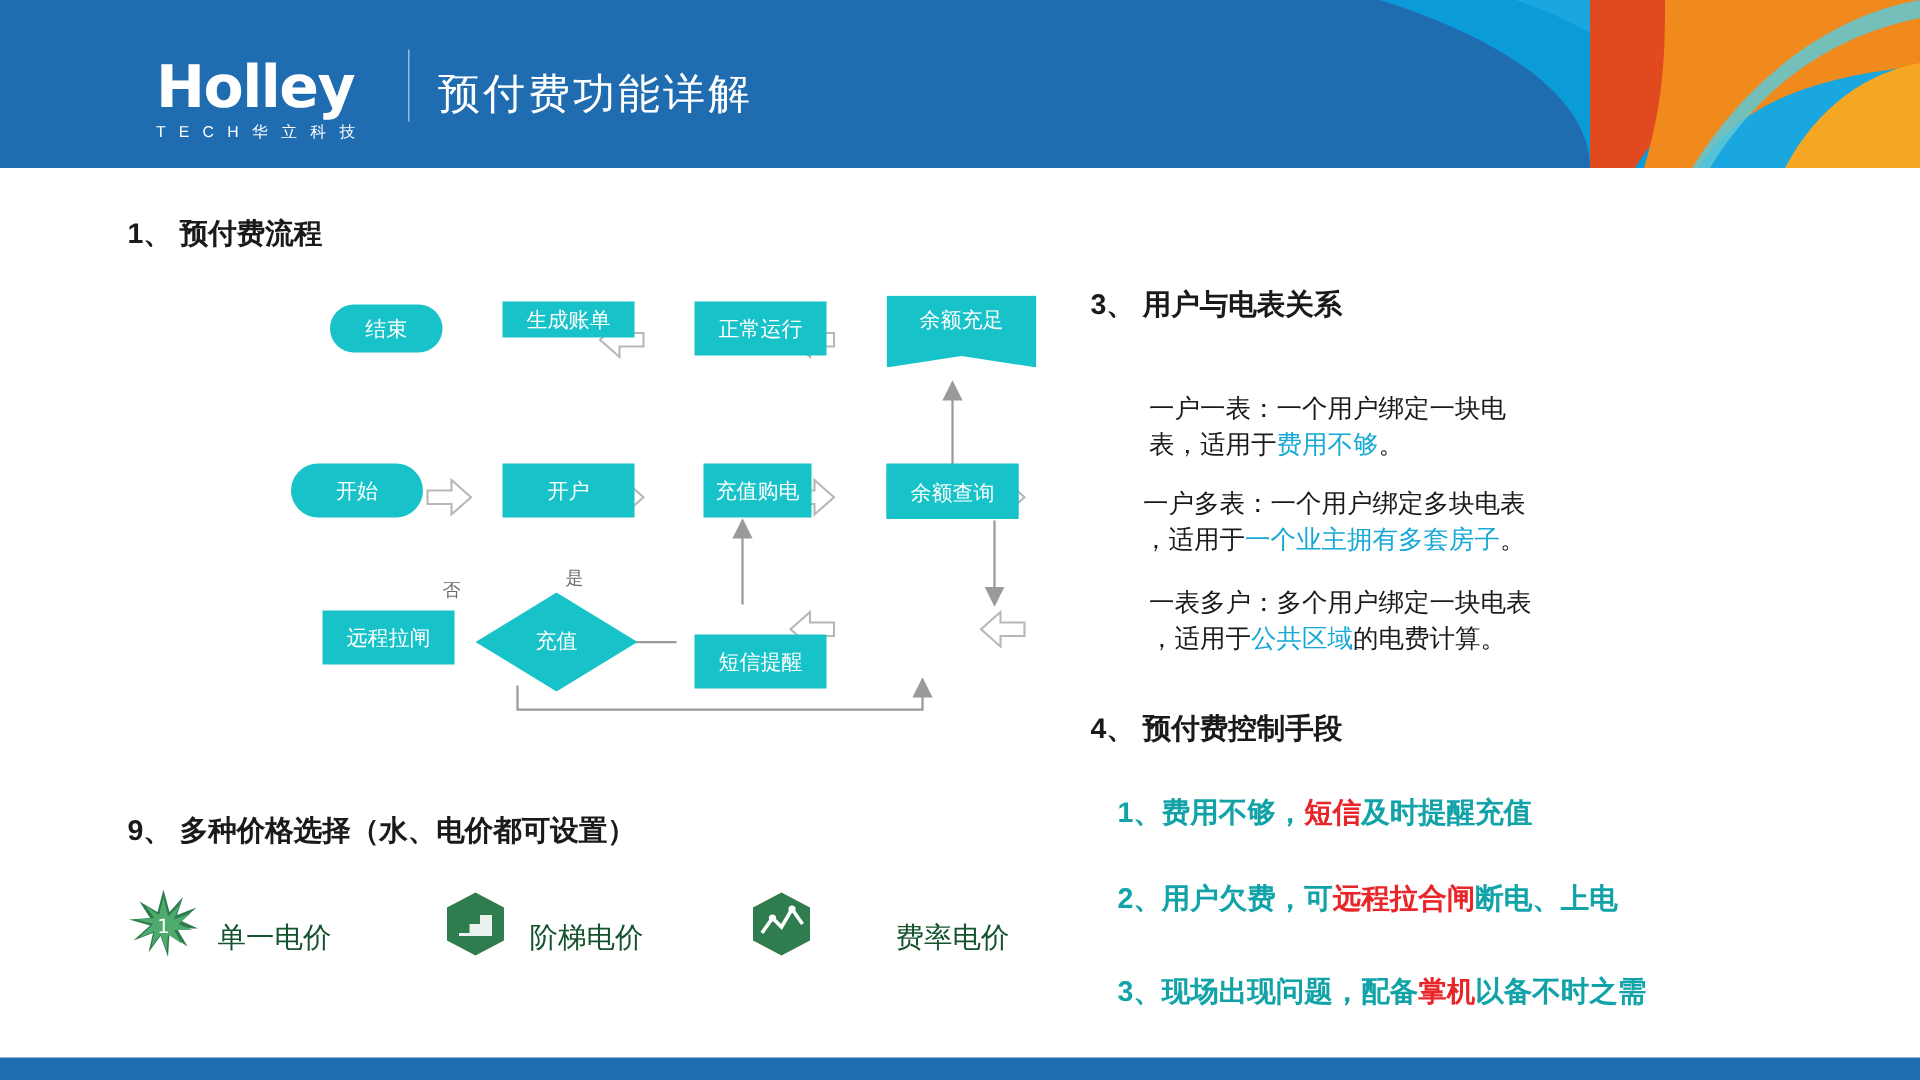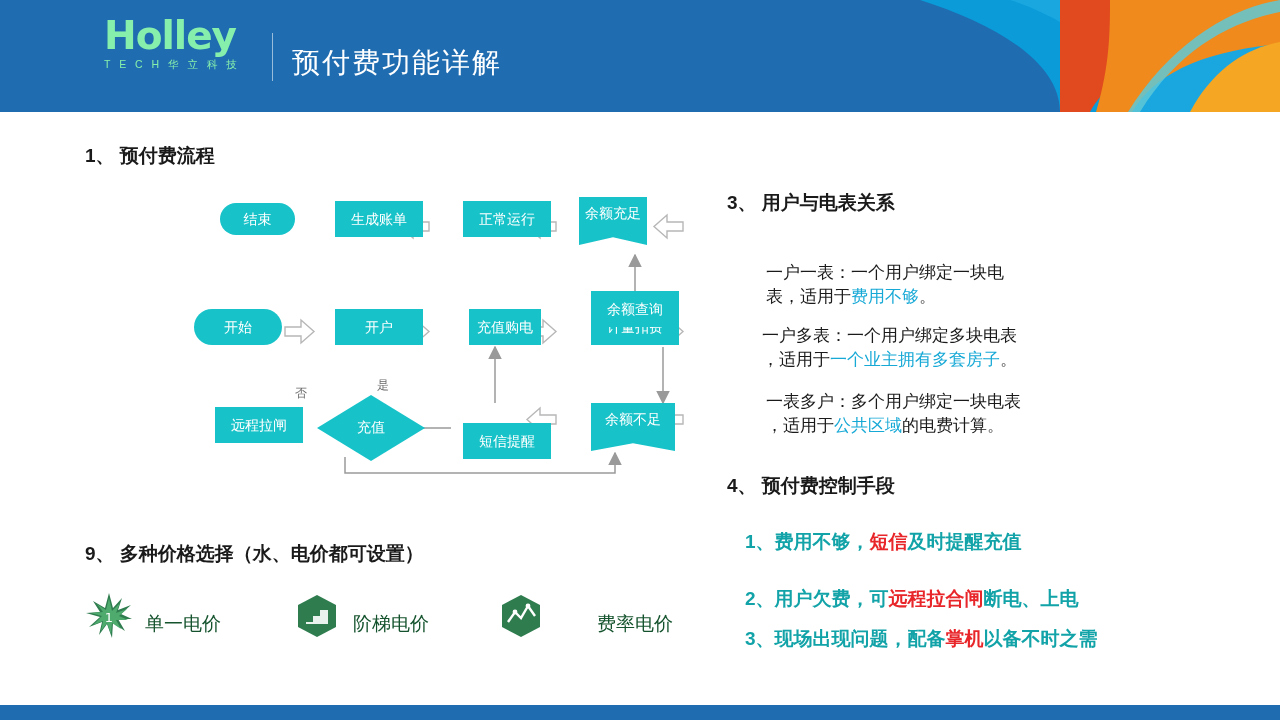--- a/index.html
+++ b/index.html
@@ -11,22 +11,22 @@
     position:relative;
   }
   
   .header{
     position:absolute;left:0;top:0;width:1280px;height:112px;
     background:#1f6cb0;
     overflow:hidden;
   }
   .header .swoosh{position:absolute;top:0;right:0;width:520px;height:112px;overflow:hidden;}
   .logo{
-    position:absolute;left:104px;top:16px;
-    color:#86efac;
+    position:absolute;left:104px;top:39px;
+    color:#ffffff;
   }
   .logo .word{
     font-size:39px;font-weight:bold;letter-spacing:-1px;line-height:40px;
     font-family:"DejaVu Sans",sans-serif;
   }
   .logo .sub{
     font-size:10.5px;letter-spacing:3px;margin-top:2px;
     white-space:nowrap;
   }
   .header-divider{
@@ -141,43 +141,42 @@
 
       <path d="M300,218 L300,162"></path>
 
       <path d="M256,243 L198,243"></path>
 
       <path d="M150,272 L150,288 L420,288 L420,268"></path>
     </g>
   </svg>
 
   <div class="node pill" style="left:25px;top:18px;width:75px;height:32px;">结束</div>
-  <div class="node" style="left:140px;top:16px;width:88px;height:36px;text-align:center;">生成账单</div>
+  <div class="node" style="left:140px;top:16px;width:88px;height:24px;text-align:center;">生成账单</div>
   <div class="node" style="left:268px;top:16px;width:88px;height:36px;">正常运行</div>
-  <div class="node ribbon" style="left:384px;top:12px;width:68px;height:48px;align-items:flex-start;padding-top:8px;box-sizing:border-box;">余额充足</div>
+  <div class="node ribbon" style="left:396px;top:12px;width:100px;height:48px;align-items:flex-start;padding-top:8px;box-sizing:border-box;">余额充足</div>
 
   <div class="node pill" style="left:-1px;top:124px;width:88px;height:36px;">开始</div>
   <div class="node" style="left:140px;top:124px;width:88px;height:36px;">开户</div>
   <div class="node" style="left:274px;top:124px;width:72px;height:36px;">充值购电</div>
   <div class="node" style="left:396px;top:124px;width:88px;height:36px;">计量扣费</div>
   <div class="node" style="left:424px;top:124px;width:0;height:0;opacity:0;"></div>
   <div class="node" style="left:524px;top:124px;width:0;height:0;opacity:0;"></div>
 
-  <div class="node ribbon" style="left:396px;top:218px;width:84px;height:48px;align-items:flex-start;padding-top:8px;box-sizing:border-box;">余额不足</div>
   <div class="node" style="left:268px;top:220px;width:88px;height:36px;margin-top:18px;">短信提醒</div>
   <div class="diamond-wrap" style="left:122px;top:210px;width:108px;height:66px;">
     <div class="diamond-shape">充值</div>
   </div>
   <div class="node" style="left:20px;top:222px;width:88px;height:36px;">远程拉闸</div>
 
   <div class="lbl" style="left:182px;top:192px;">是</div>
   <div class="lbl" style="left:100px;top:200px;">否</div>
 </div>
 
-<div class="node" style="position:absolute;left:591px;top:291px;width:88px;height:36px;background:#17c3c9;color:#fff;font-size:14px;display:flex;align-items:center;justify-content:center;">余额查询</div>
+<div class="node" style="position:absolute;left:591px;top:310px;width:88px;height:36px;background:#17c3c9;color:#fff;font-size:14px;display:flex;align-items:center;justify-content:center;">余额查询</div>
 
 <div class="sec-h" style="left:85px;top:541px;">9、 多种价格选择（水、电价都可设置）</div>
 
 <div class="price-row">
 
   <div class="price-item" style="left:0px;top:0px;">
     <span>
       <svg width="48" height="48" viewBox="0 0 48 48">
         <g fill="#2f7d4f">
           <path d="M24 1 L28 16 L37 6 L33 18 L46 13 L36 22 L47 27 L33 27 L40 39 L28 31 L27 46 L22 32 L14 43 L17 30 L4 35 L15 25 L1 21 L15 20 L8 9 L20 16 Z"></path>
@@ -232,15 +231,15 @@
 <div class="sec-h" style="left:727px;top:473px;">4、 预付费控制手段</div>
 
 <div class="ctrl-line" style="left:745px;top:529px;">
   <span class="teal">1、</span><span class="teal">费用不够，</span><span class="red">短信</span><span class="teal">及时提醒充值</span>
 </div>
 
 <div class="ctrl-line" style="left:745px;top:574px;margin-top:12px;">
   <span class="teal">2、</span><span class="teal">用户欠费，可</span><span class="red">远程拉合闸</span><span class="teal">断电、上电</span>
 </div>
 
-<div class="ctrl-line" style="left:745px;top:626px;">
+<div class="ctrl-line" style="left:745px;top:648px;">
   <span class="teal">3、</span><span class="teal">现场出现问题，配备</span><span class="red">掌机</span><span class="teal">以备不时之需</span>
 </div>
 
 </body></html>

